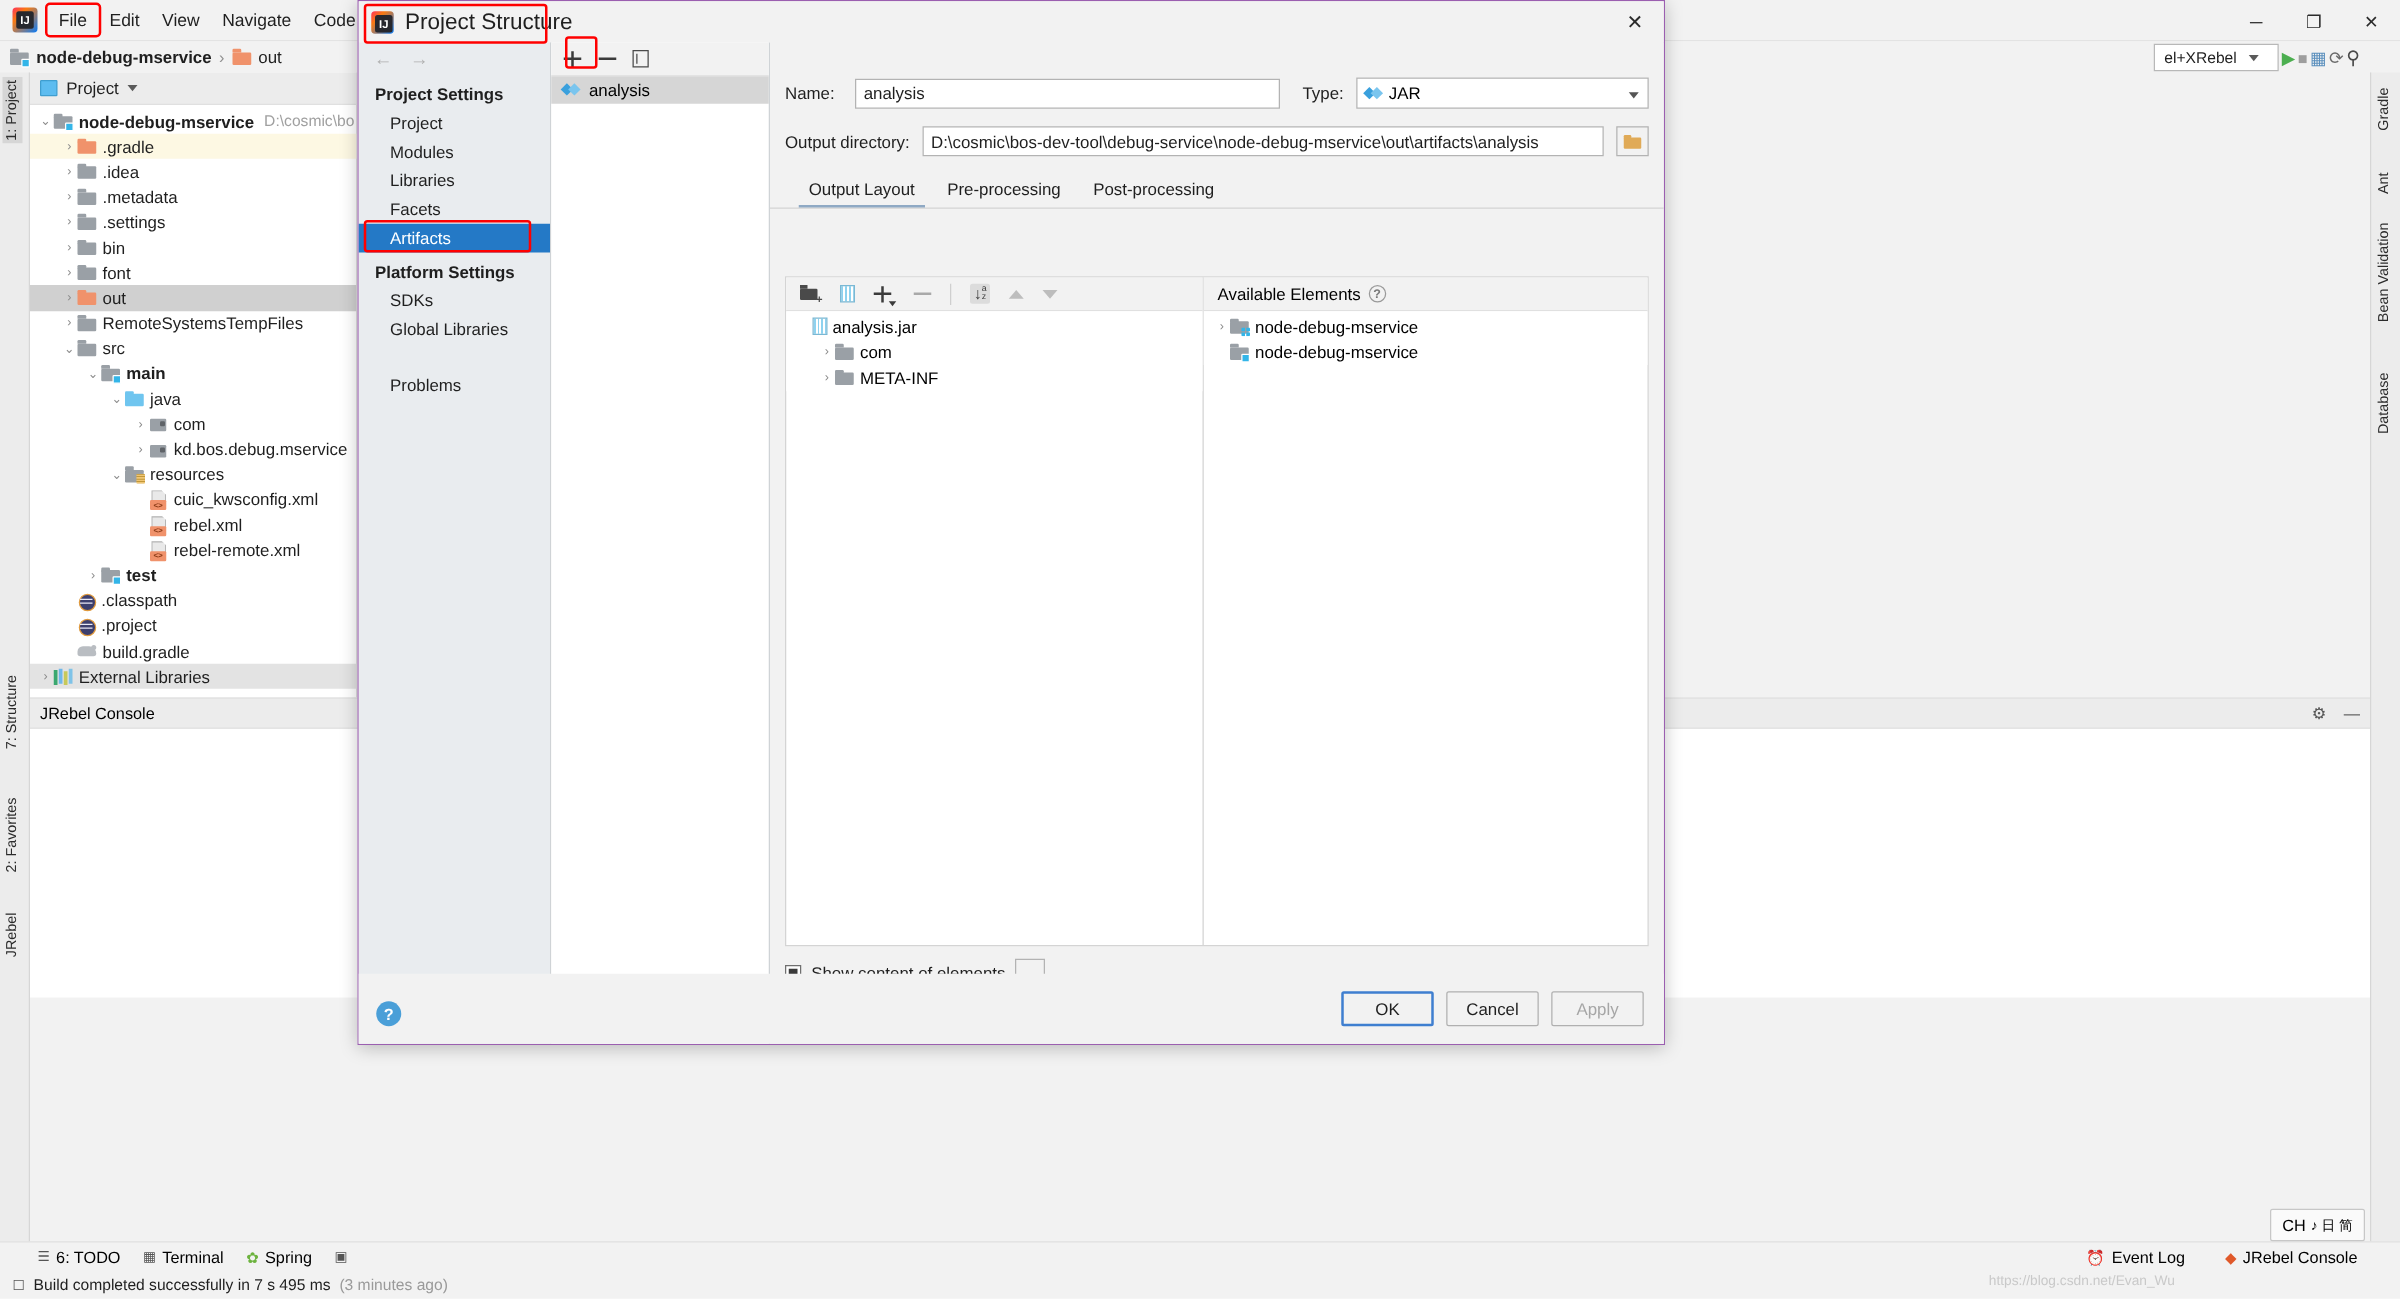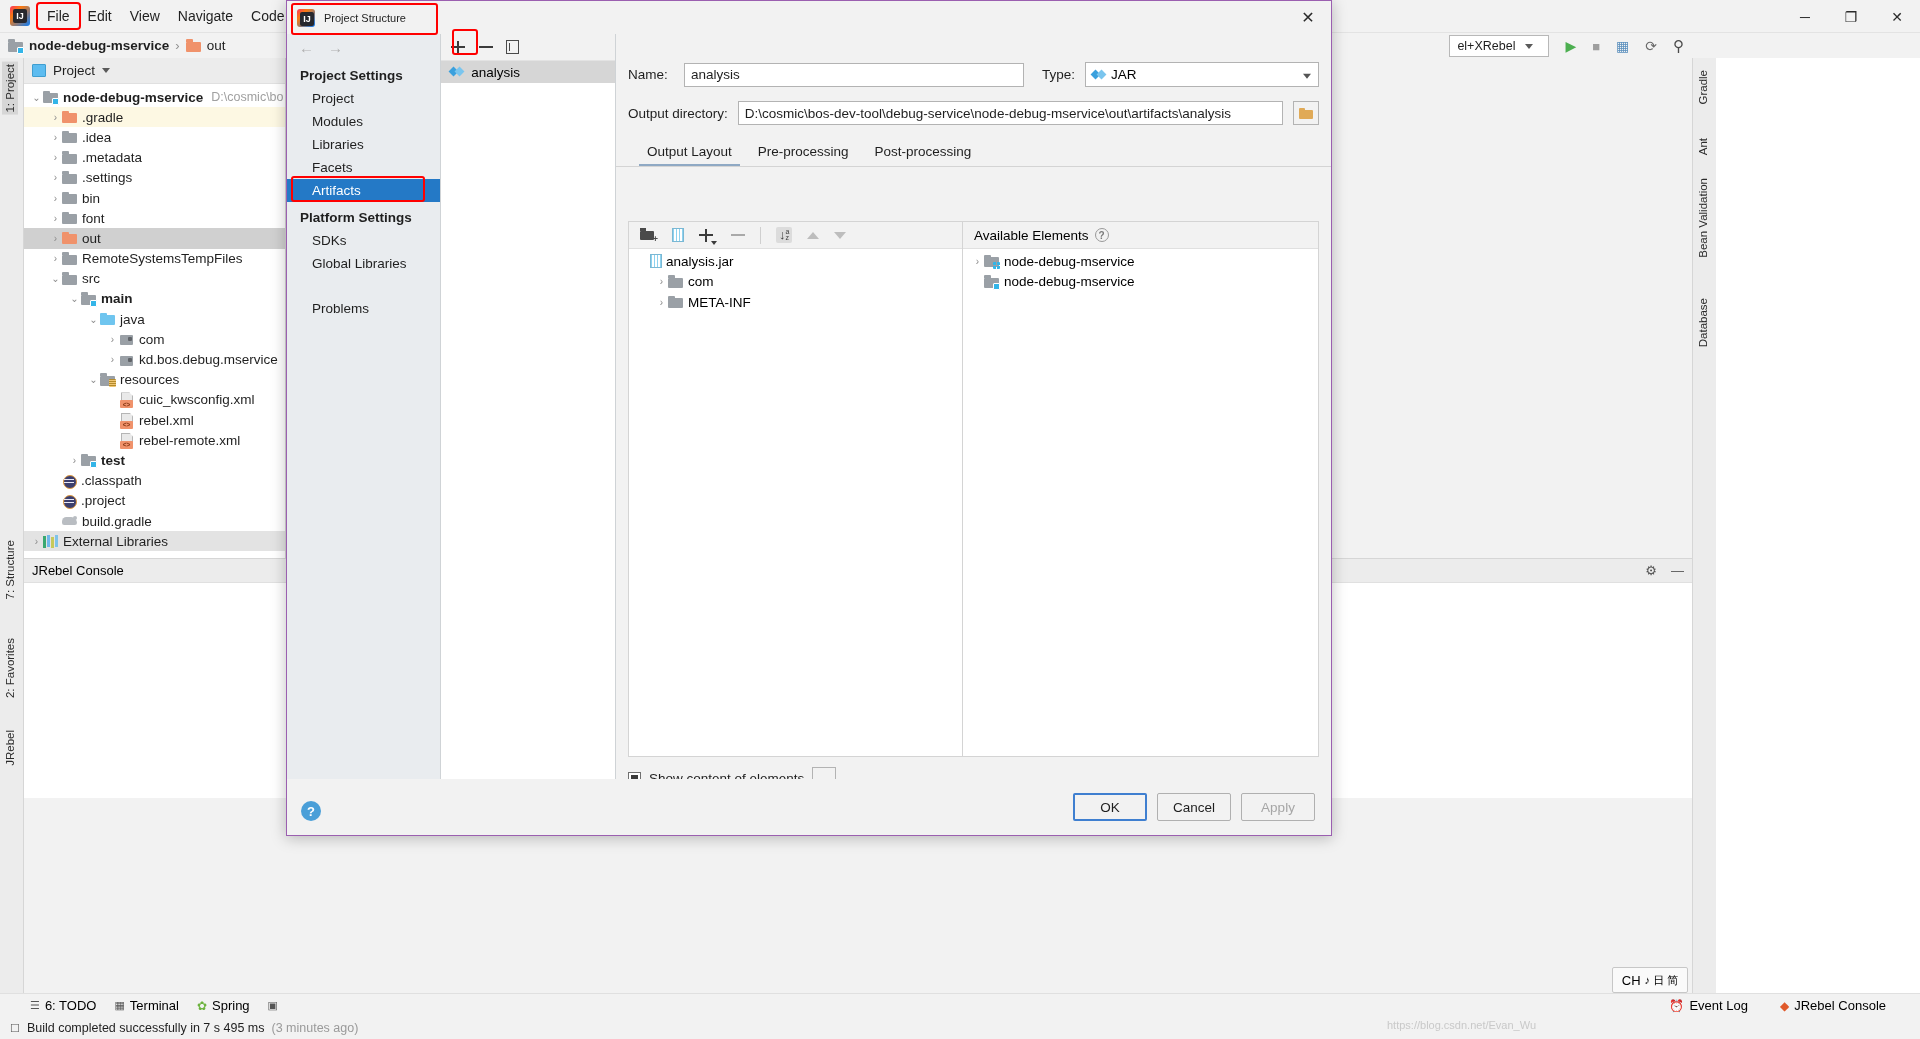--- a/index.html
+++ b/index.html
@@ -3,21 +3,21 @@
 <meta charset="utf-8">
 <style>
   * { box-sizing: border-box; margin: 0; padding: 0; }
   html, body {
     width: 1920px; height: 1039px;
     font-family: "Liberation Sans", sans-serif;
     font-size: 13px;
     background: #ffffff;
     overflow: hidden;
   }
-  #root { position: relative; width: 1716px; height: 1039px; }
+  #root { position: relative; width: 1920px; height: 1039px; }
 
   
   .ide { position: absolute; inset: 0; background: #f2f2f2; }
 
   
   .menubar {
     position: absolute; top: 0; left: 0; width: 1920px; height: 33px;
     background: #f2f2f2; display: flex; align-items: center; padding-left: 6px;
     border-bottom: 1px solid #e3e3e3;
   }
@@ -224,21 +224,21 @@
   .statusbar {
     position: absolute; left: 0; bottom: 0; width: 1920px; height: 22px;
     background: #f2f2f2; display: flex; align-items: center;
     padding-left: 10px; font-size: 12.5px; color: #1f1f1f; gap: 7px;
   }
   .status-tail { color: #9a9a9a; }
 
   
   .toptoolbar {
     position: absolute; right: 26px; top: 33px; height: 26px;
-    display: flex; align-items: center; gap: 16px; padding-right: 6px;
+    display: flex; align-items: center; gap: 2px; padding-right: 6px;
   }
   .combo-sm {
     height: 22px; border: 1px solid #b8b8b8; background: #fff; font-size: 12.5px;
     display: flex; align-items: center; padding: 0 4px 0 7px; gap: 10px;
     min-width: 100px; color: #1f1f1f;
   }
   .win-ctrls {
     position: absolute; right: 0; top: 0; height: 33px; display: flex;
     align-items: center;
   }
@@ -250,21 +250,21 @@
   
   .dialog {
     position: absolute; left: 286px; top: 0px; width: 1046px; height: 836px;
     background: #f2f2f2; border: 1px solid #9b5fb0;
     box-shadow: 0 2px 14px rgba(0,0,0,.25);
   }
   .dlg-title {
     height: 33px; display: flex; align-items: center; gap: 9px;
     padding-left: 10px; position: relative; background: #f2f2f2;
   }
-  .dlg-title .ttl { font-size: 11px; color: #1f1f1f; }
+  .dlg-title .ttl { font-size: 18px; color: #1f1f1f; }
   .dlg-close {
     position: absolute; right: 0; top: 0; width: 46px; height: 33px;
     display: flex; align-items: center; justify-content: center;
     font-size: 16px; color: #2b2b2b; cursor: default;
   }
   .hl-box {
     position: absolute; border: 2.5px solid #ff0000; border-radius: 3px;
     pointer-events: none; z-index: 40;
   }
 

